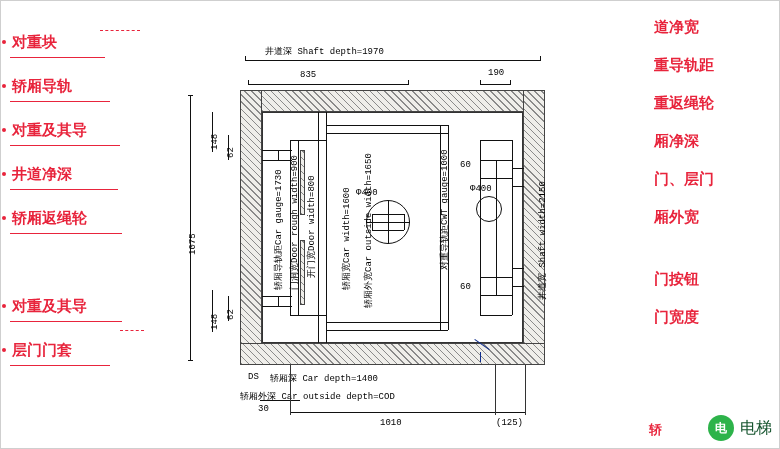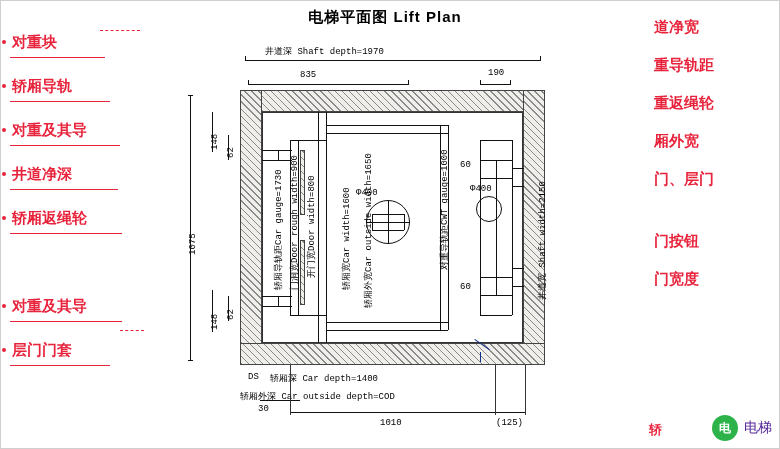--- a/index.html
+++ b/index.html
@@ -95,37 +95,36 @@
 
   
   .logo{
     position:absolute;right:8px;bottom:8px;display:flex;align-items:center;
   }
   .logo-badge{
     width:26px;height:26px;border-radius:50%;background:#2db34a;
     color:#fff;font-size:12px;font-weight:bold;text-align:center;
     line-height:26px;margin-right:6px;
   }
-  .logo-txt{font-size:14px;color:#4c1d95;}
+  .logo-txt{font-size:16px;color:#14532d;}
   .logo-sub{
     position:absolute;right:118px;bottom:10px;font-size:13px;
     color:#e8243c;font-weight:bold;
   }
 
   .tick{position:absolute;background:#111;width:1px;height:5px;}
   .tickh{position:absolute;background:#111;height:1px;width:5px;}
 </style>
 </head>
 <body>
 
 <div id="root">
 
   <div class="outer-frame"></div>
 
-  <div class="title">电梯平面图 Lift Plan</div>
 
   <div class="left-col">
     <div class="lbl">
       <span class="dot"></span>
       <span>对重块</span>
       <span class="underline" style="width:95px"></span>
     </div>
     <div class="lbl">
       <span class="dot"></span>
       <span>轿厢导轨</span>
@@ -155,22 +154,23 @@
       <span class="dot"></span>
       <span>层门门套</span>
       <span class="underline" style="width:100px"></span>
     </div>
   </div>
 
   <div class="right-col">
     <div class="rlbl">道净宽</div>
     <div class="rlbl">重导轨距</div>
     <div class="rlbl">重返绳轮</div>
+    <div class="rlbl">厢净深</div>
+    <div class="rlbl">门、层门</div>
     <div class="rlbl">厢外宽</div>
-    <div class="rlbl">门、层门</div>
     <div class="rlbl" style="margin-top:24px">门按钮</div>
     <div class="rlbl">门宽度</div>
   </div>
 
   <div class="drawing">
 
     <div class="dim" style="left:125px;top:45px;">井道深 Shaft depth=1970</div>
     <div class="ln hln" style="left:105px;top:60px;width:295px;"></div>
     <div class="tick" style="left:105px;top:56px;"></div>
     <div class="tick" style="left:400px;top:56px;"></div>

